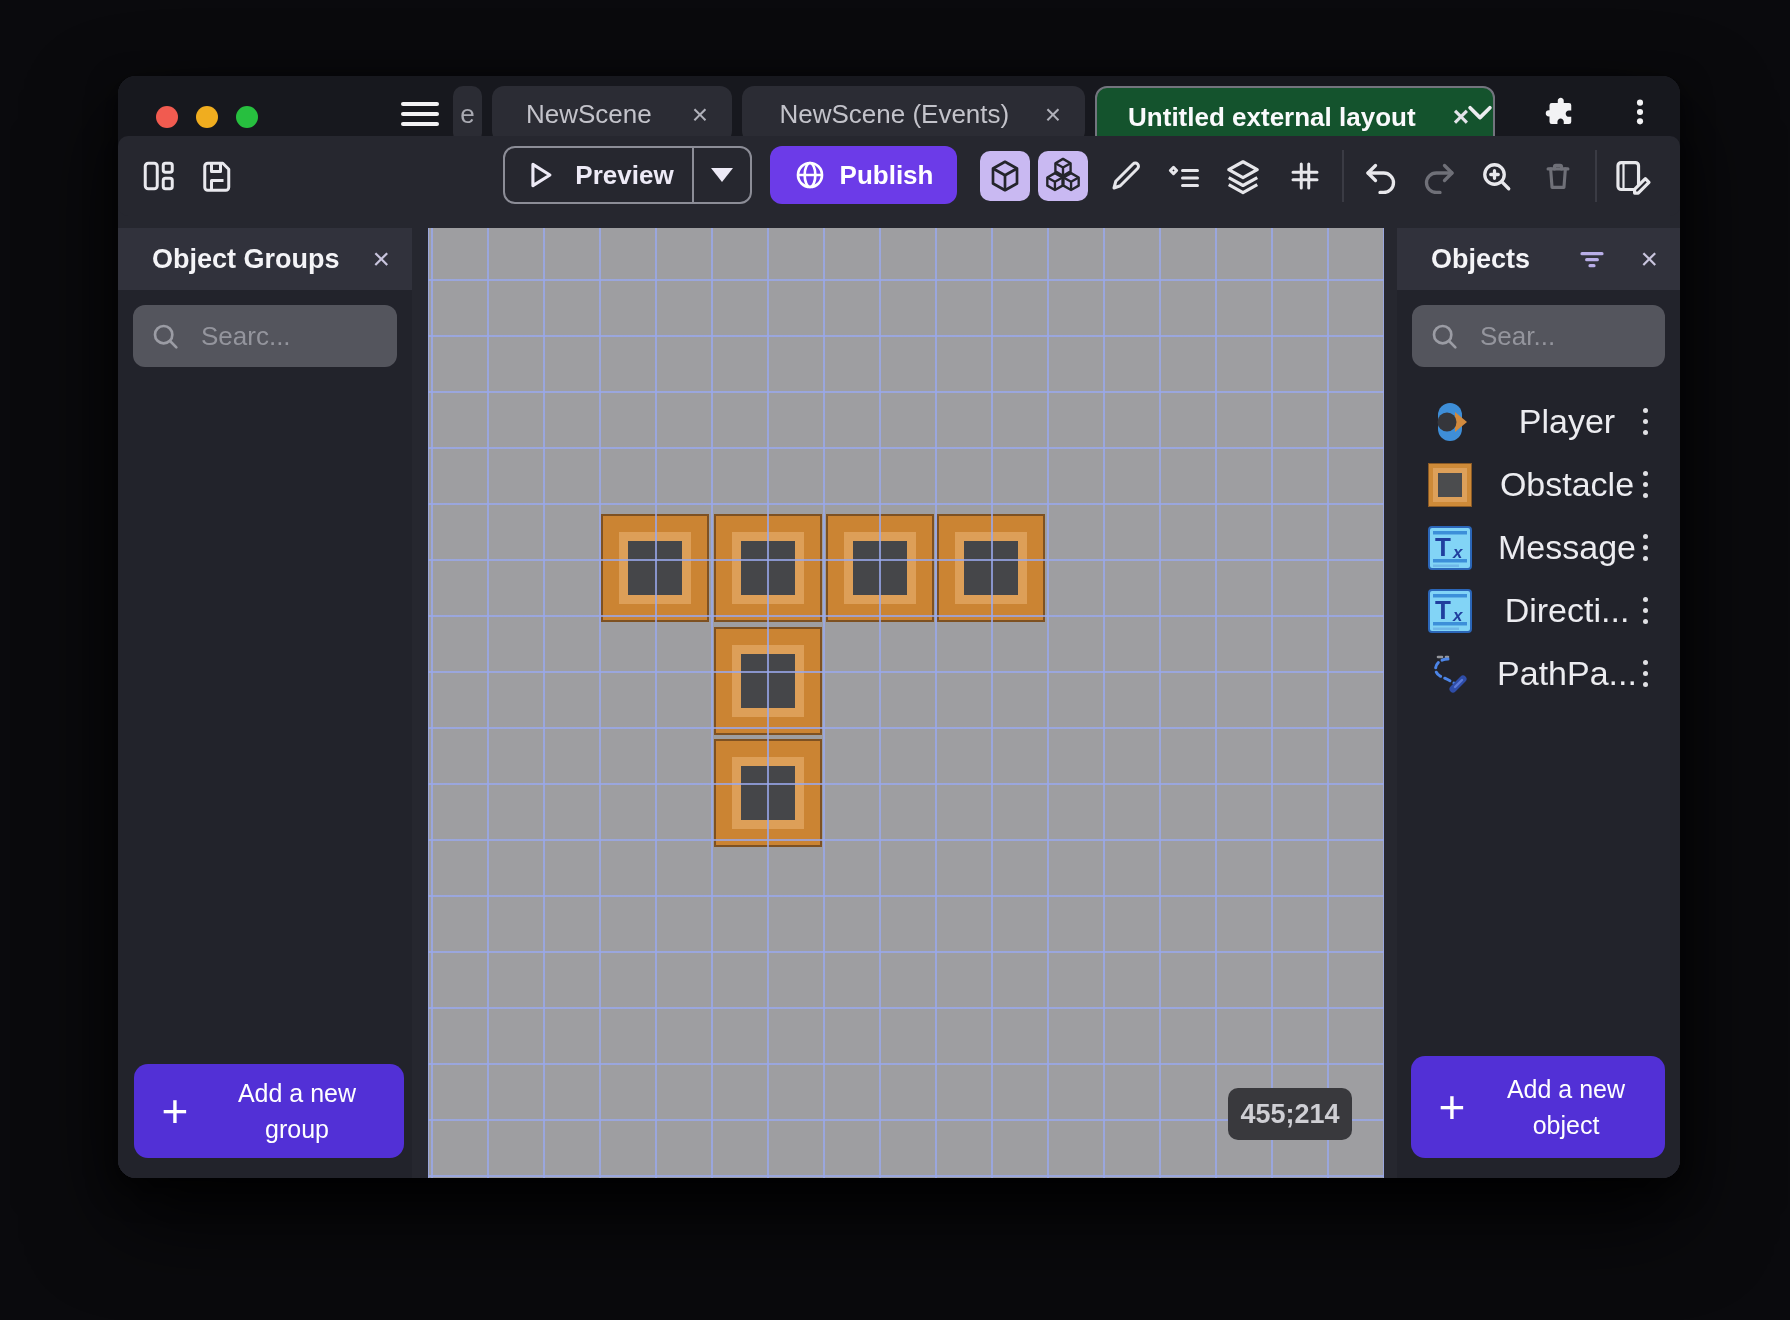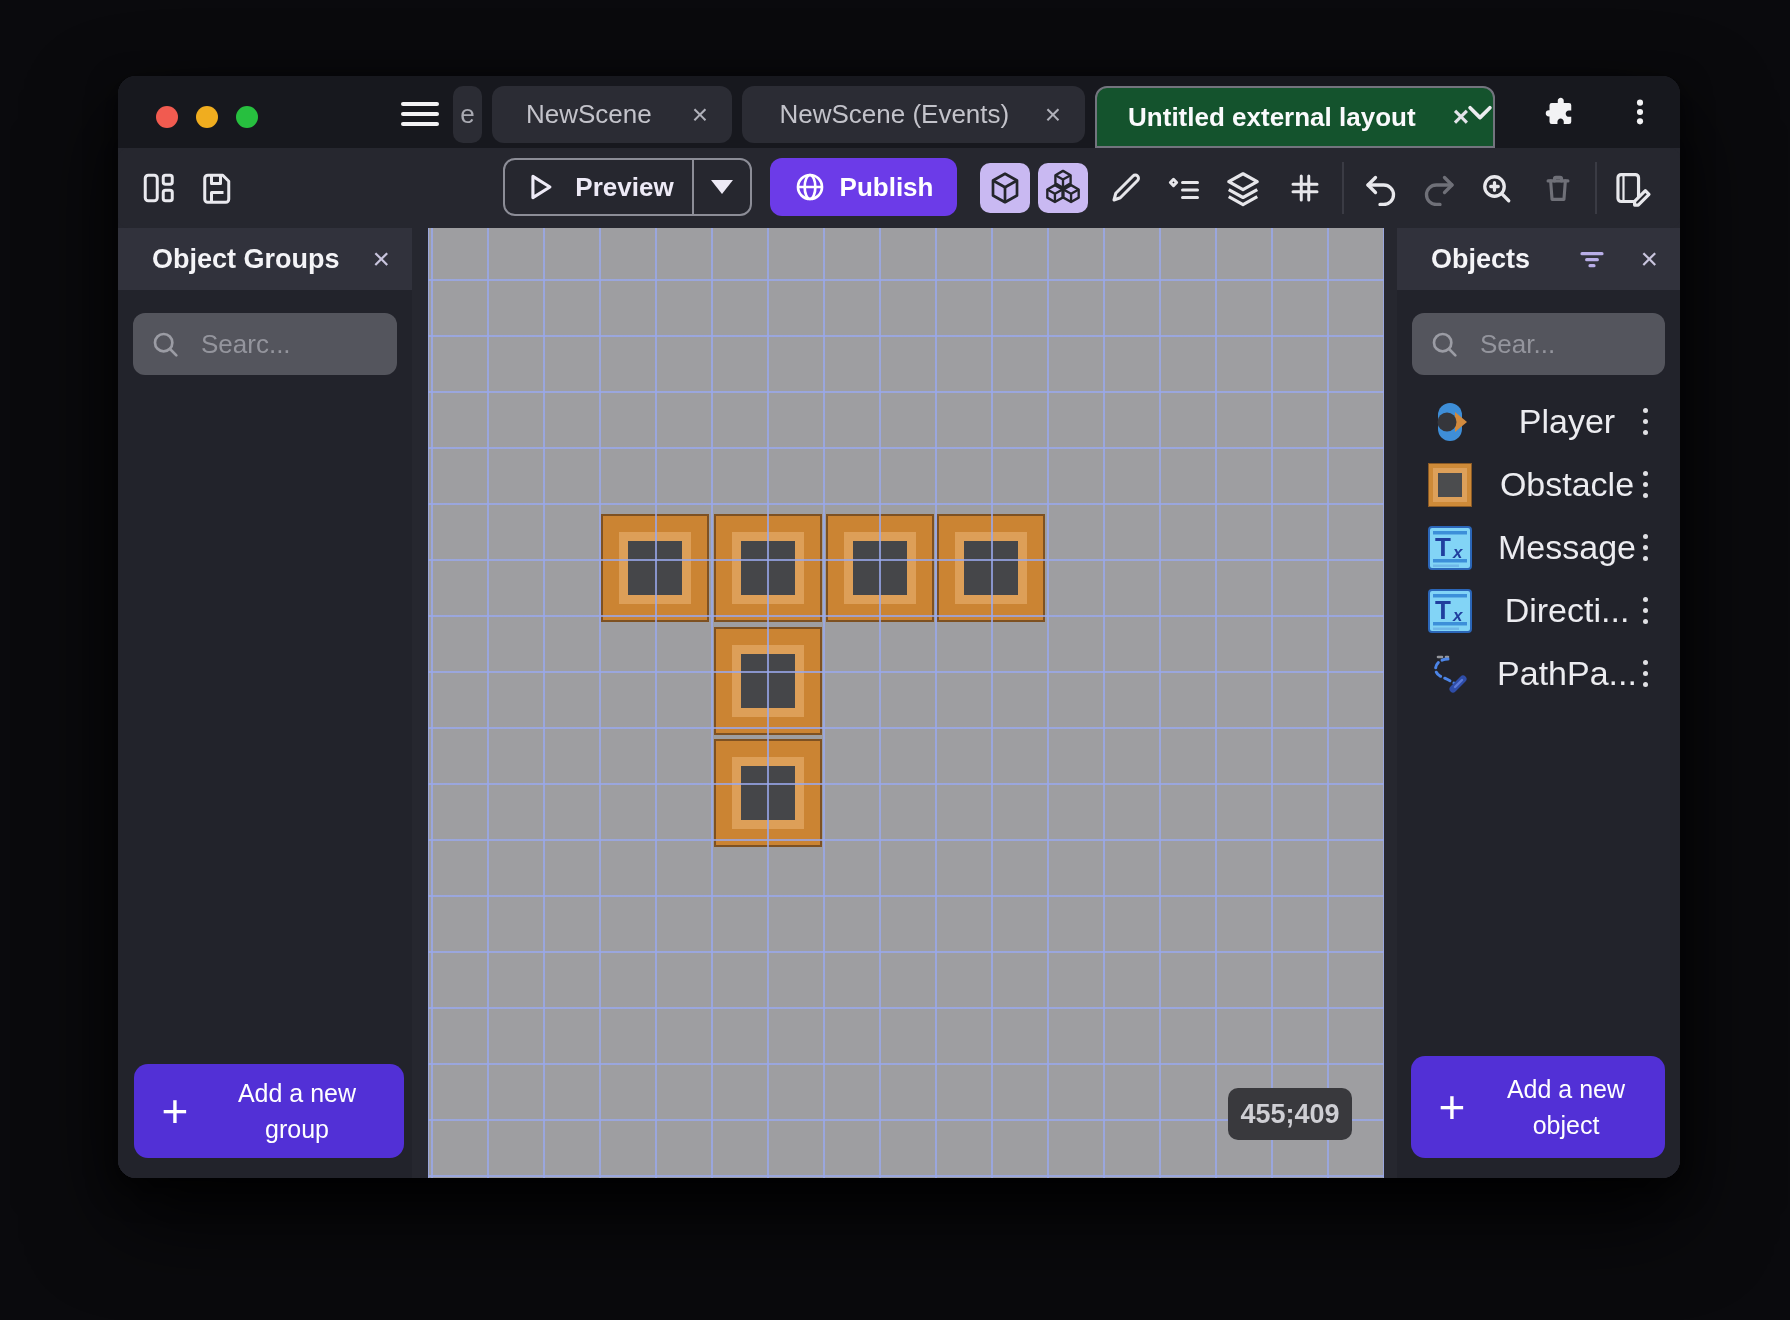--- a/index.html
+++ b/index.html
@@ -22,21 +22,21 @@
   .tab .tab-close{margin-left:30px;font-size:28px;color:#b0b1ba;line-height:1;}
   .tab.sliver{width:29px;padding:0 6px;border-radius:10px;color:#a9aab2;overflow:hidden;}
   .tab.t1{width:240px;} .tab.t2{width:343px;padding-left:32px;}
   .tab.active{width:400px;height:62px;background:#14532d;border:2px solid #73747e;color:#fafafc;font-weight:600;
     border-bottom-left-radius:0;border-bottom-right-radius:0;}
   .tab.active .tab-close{color:#e3e3ea;}
   .tb-right{position:absolute;right:22px;top:14px;display:flex;gap:44px;align-items:center;height:44px;}
   .tb-right .ibox{width:36px;height:36px;display:flex;align-items:center;justify-content:center;cursor:pointer;}
 
   
-  .toolbar{position:absolute;left:0;top:72px;width:100%;height:80px;background:#26272f;border-radius:10px;}
+  .toolbar{position:absolute;left:0;top:60px;width:100%;height:80px;background:#26272f;border-radius:10px;}
   .tbi{position:absolute;top:50%;transform:translateY(-50%);width:40px;height:40px;
     display:flex;align-items:center;justify-content:center;cursor:pointer;}
   .sep{position:absolute;top:14px;width:2px;height:52px;background:#3a3b44;}
   .preview-btn{position:absolute;left:385px;top:10px;width:249px;height:58px;border:2px solid #8c8d97;
     border-radius:12px;display:flex;align-items:center;color:#edeaf6;cursor:pointer;}
   .preview-main{flex:1;display:flex;align-items:center;justify-content:center;gap:18px;height:100%;}
   .preview-label{font-size:26px;font-weight:700;}
   .preview-caret{width:58px;height:100%;border-left:2px solid #8c8d97;display:flex;align-items:center;justify-content:center;}
   .caret-down{width:0;height:0;border-left:11px solid transparent;border-right:11px solid transparent;border-top:14px solid #edeaf6;}
   .publish-btn{position:absolute;left:652px;top:10px;width:187px;height:58px;background:#6c3be8;border-radius:12px;
@@ -46,21 +46,21 @@
     display:flex;align-items:center;justify-content:center;cursor:pointer;}
 
   
   .main{position:absolute;left:0;top:152px;width:100%;height:950px;background:#26272f;}
   .panel{position:absolute;top:0;height:950px;background:#22232b;}
   .panel-header{position:absolute;left:0;top:0;width:100%;height:62px;background:#31323c;
     display:flex;align-items:center;padding:0 18px;}
   .panel-title{font-size:27px;font-weight:600;color:#f4f4f7;flex:1;margin-left:16px;}
   .panel-x{font-size:30px;color:#c9c5de;cursor:pointer;line-height:1;padding:0 4px;}
   .searchbox{position:absolute;left:15px;top:77px;height:62px;background:#54555d;border-radius:12px;
-    display:flex;align-items:center;padding:0 16px;gap:18px;margin-top:8px;}
+    display:flex;align-items:center;padding:0 16px;gap:18px;}
   .searchbox input{flex:1;background:transparent;border:none;outline:none;color:#e8e8ec;font-size:26px;min-width:0;}
   .searchbox input::placeholder{color:#94959d;}
   .add-btn{position:absolute;background:#5230d6;border-radius:14px;display:flex;align-items:center;
     color:#fff;cursor:pointer;padding:0 8px;}
   .add-plus{width:66px;text-align:center;font-size:46px;font-weight:300;line-height:1;}
   .add-text{flex:1;text-align:center;font-size:25px;font-weight:400;line-height:36px;padding-right:10px;}
 
   .panel.left{left:0;width:294px;}
   .panel.left .searchbox{width:264px;}
   .panel.left .add-btn{left:16px;top:836px;width:270px;height:94px;}
@@ -319,21 +319,21 @@
             <div class="tile-mid">
               <div class="tile-core"></div>
             </div>
           </div>
           <div class="tile" style="left: 286px; top: 511px;">
             <div class="tile-mid">
               <div class="tile-core"></div>
             </div>
           </div>
           <div class="grid-lines"></div>
-        <div class="coord-badge">455;409</div>
+        <div class="coord-badge">455;214</div>
       </div>
 
       <aside class="panel right">
         <div class="panel-header">
           <span class="panel-title">Objects</span>
           <span class="filter-ic">
             <svg width="32" height="32" viewBox="0 0 24 24" fill="none" stroke="#b9aee8" stroke-width="2.4" stroke-linecap="round">
                 <path d="M4.5 8h15M8 12.5h8M10.5 17h3"></path>
               </svg>
           </span>

